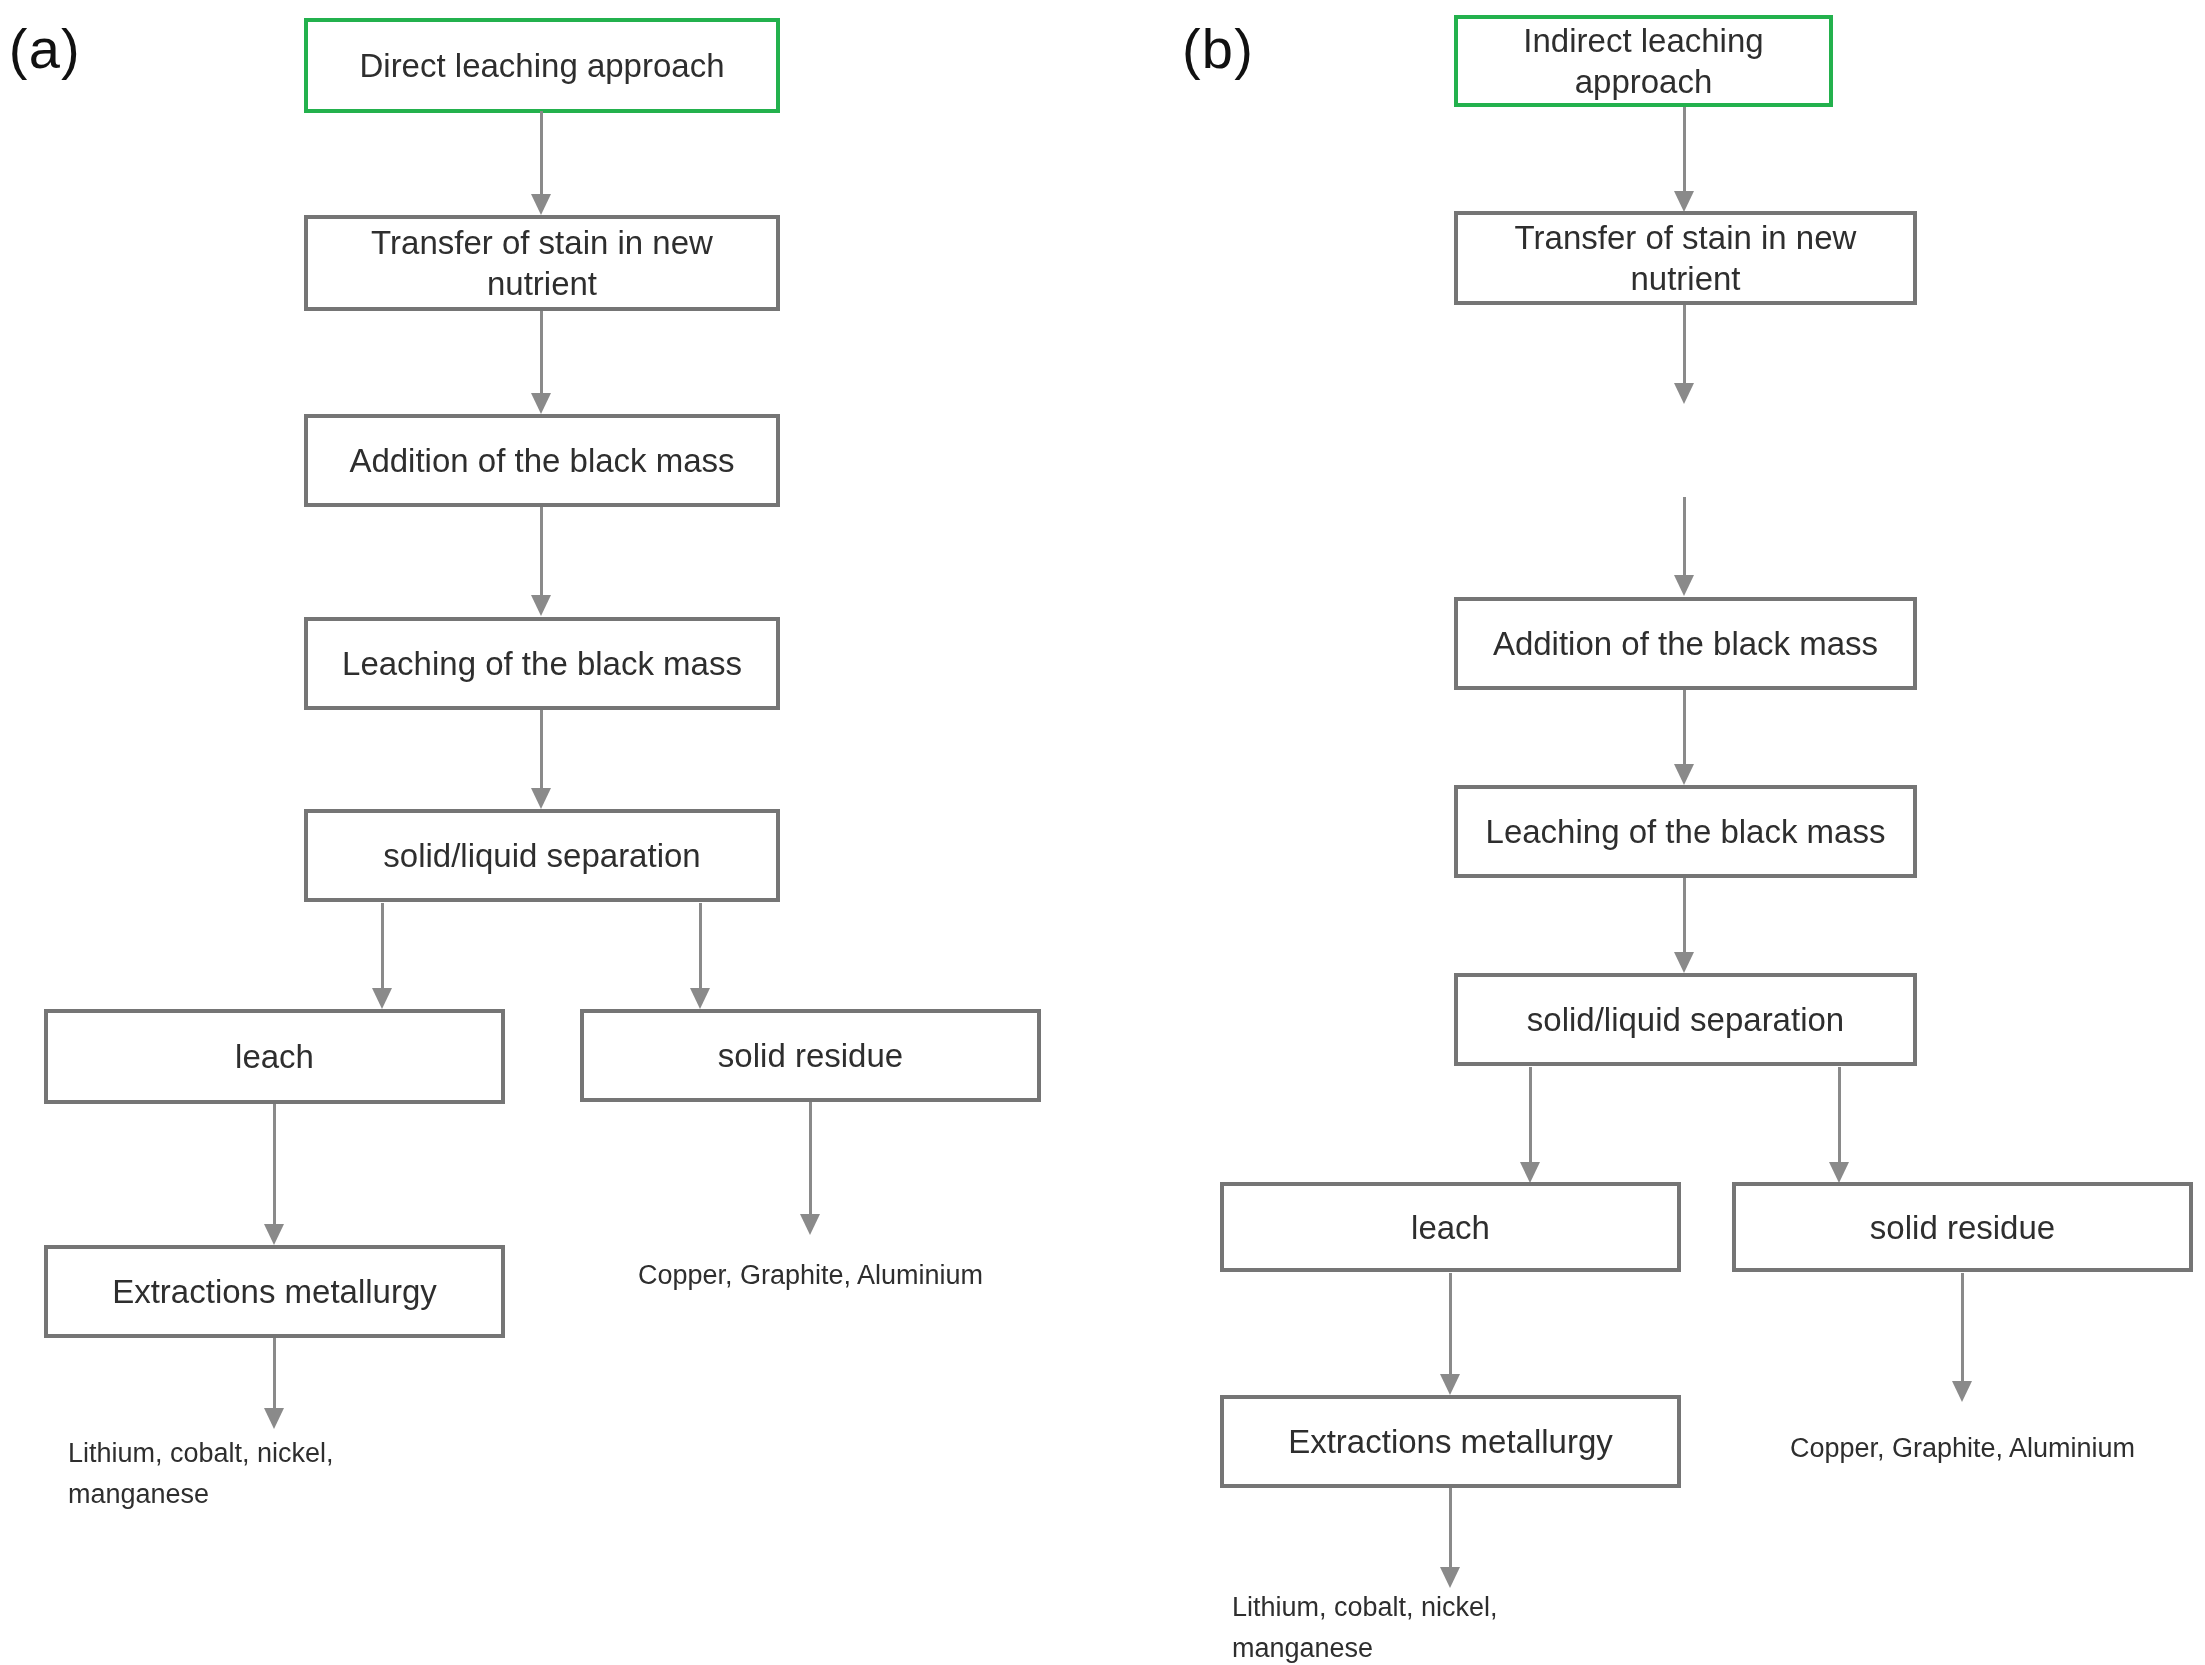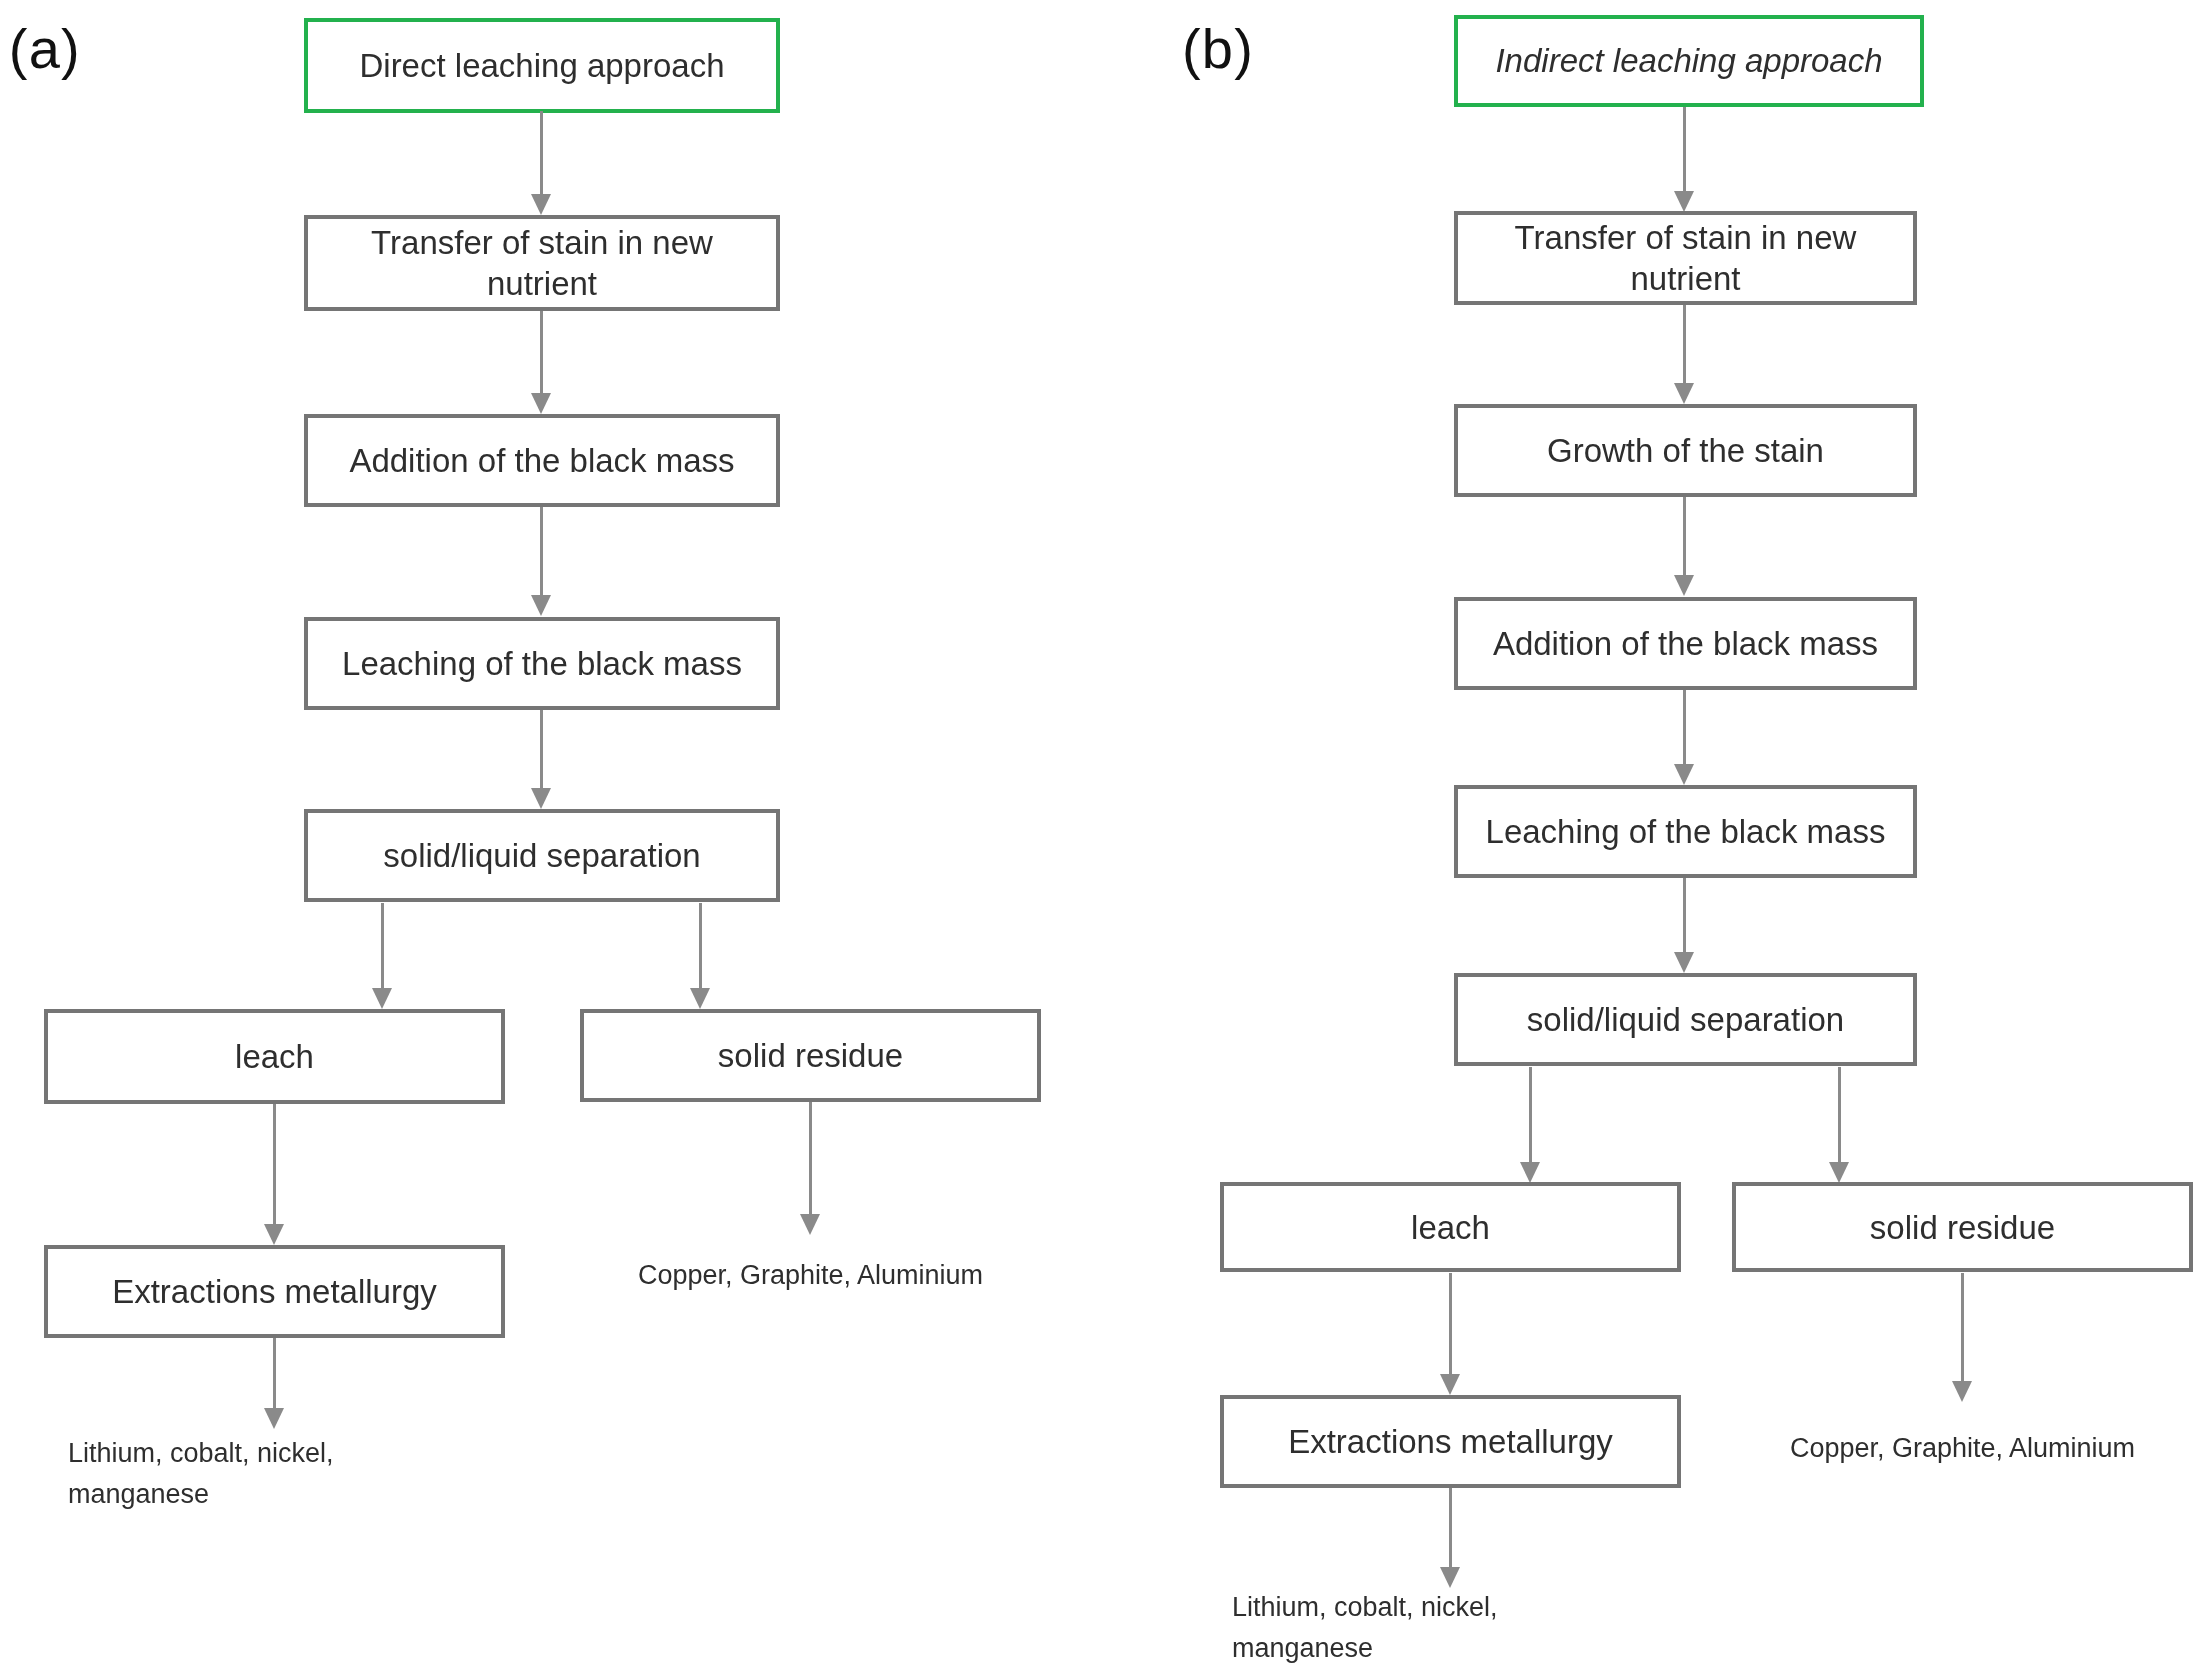--- a/index.html
+++ b/index.html
@@ -98,29 +98,28 @@
 
   <div class="result" style="left:577px;top:1255px;width:467px;text-align:center;">Copper, Graphite, Aluminium</div>
 
   <div class="varrow" style="left:273px;top:1338px;height:71px;"></div>
 
   <div class="result" style="left:68px;top:1433px;width:444px;text-align:left;">Lithium, cobalt, nickel,
 manganese</div>
 
   <div class="panel-label" style="left:1182px;top:16.3px;">(b)</div>
 
-  <div class="box title" style="left:1454px;top:14.6px;width:470px;height:92px;font-style:italic;">Indirect leaching approach</div>
+  <div class="box title" style="left:1454px;top:14.6px;width:379px;height:92px;">Indirect leaching approach</div>
 
   <div class="varrow" style="left:1683px;top:107px;height:85px;"></div>
 
   <div class="box" style="left:1454px;top:211px;width:463px;height:94px;">Transfer of  stain in new nutrient</div>
 
   <div class="varrow" style="left:1683px;top:305px;height:79px;"></div>
 
-  <div class="box" style="left:1454px;top:404px;width:463px;height:93px;">Growth of the stain</div>
 
   <div class="varrow" style="left:1683px;top:497px;height:79px;"></div>
 
   <div class="box" style="left:1454px;top:597px;width:463px;height:93px;">Addition of the black mass</div>
 
   <div class="varrow" style="left:1683px;top:690px;height:75px;"></div>
 
   <div class="box" style="left:1454px;top:785px;width:463px;height:93px;">Leaching of the black mass</div>
 
   <div class="varrow" style="left:1683px;top:878px;height:75px;"></div>

